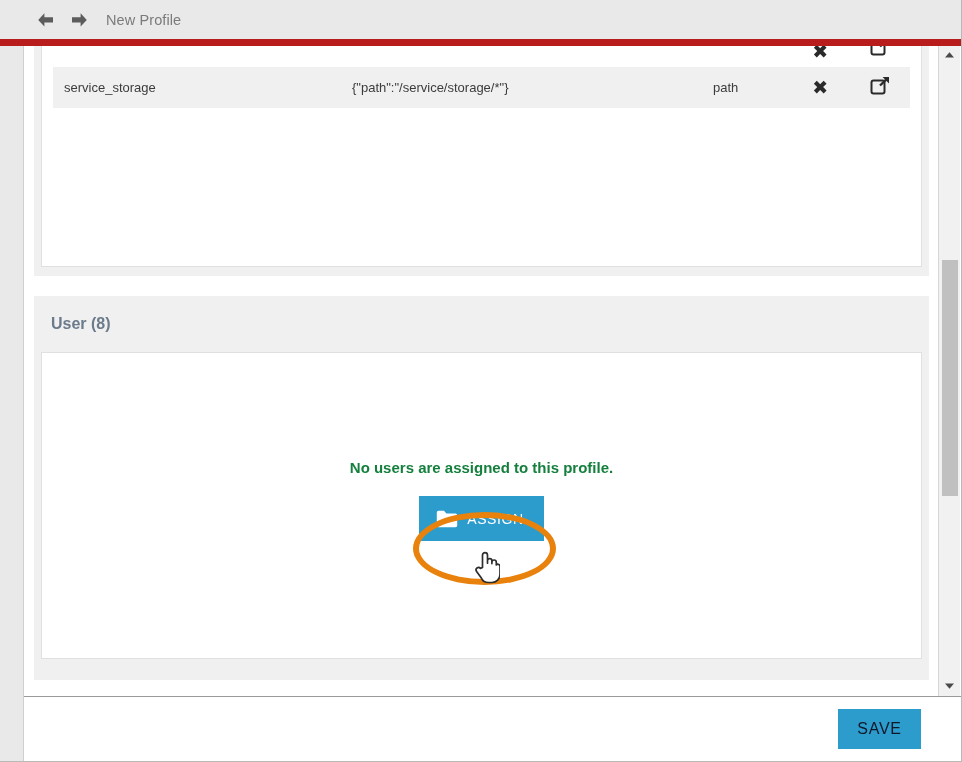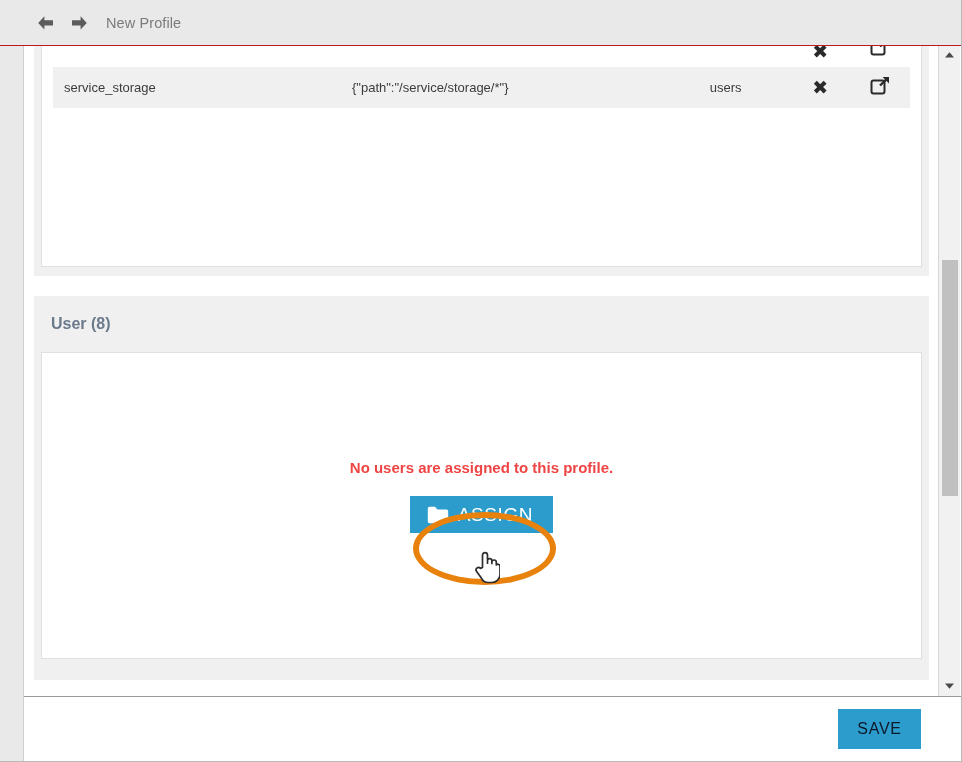--- a/index.html
+++ b/index.html
@@ -25,21 +25,21 @@
     overflow: hidden;
   }
 
   
   .topbar {
     position: absolute;
     left: 0; top: 0;
     width: 962px;
     height: 46px;
     background: #e9e9e9;
-    border-bottom: 1px solid #b91c1c;
+    border-bottom: 7px solid #b91c1c;
     box-sizing: border-box;
     display: flex;
     align-items: center;
   }
   .nav-arrow {
     width: 22px;
     height: 22px;
     margin-left: 12px;
     display: flex;
     align-items: center;
@@ -159,32 +159,32 @@
   }
   .empty-wrap {
     position: absolute;
     left: 0; right: 0;
     top: 106px;
     text-align: center;
   }
   .empty-text {
     font-size: 15px;
     font-weight: bold;
-    color: #ef4444;
+    color: #15803d;
   }
   .assign-btn {
     margin-top: 20px;
     display: inline-flex;
     align-items: center;
     gap: 9px;
-    height: 37px;
+    height: 45px;
     padding: 0 20px 0 17px;
     background: #2c9ccc;
     color: #ffffff;
-    font-size: 19px;
+    font-size: 14px;
     letter-spacing: 0.6px;
     border: none;
     cursor: pointer;
     font-family: "Liberation Sans", sans-serif;
     vertical-align: middle;
   }
   .folder-icon { display: block; }
 
   
   .vscroll {
@@ -306,21 +306,21 @@
                 <rect x="2.5" y="5.5" width="13" height="13" rx="2" fill="none" stroke="#2a2a2a" stroke-width="2"></rect>
                 <path d="M11 10.5 L19 2.8" stroke="#2a2a2a" stroke-width="2.4" fill="none"></path>
                 <path d="M13.6 2 L20 2 L20 8.4 Z" fill="#2a2a2a"></path>
               </svg>
             </div>
           </div>
 
           <div class="trow alt">
             <div class="c-name">service_storage</div>
             <div class="c-value">{"path":"/service/storage/*"}</div>
-            <div class="c-flag">users</div>
+            <div class="c-flag">path</div>
             <div class="c-act1">
               <span class="icon-btn x-icon">✖</span>
             </div>
             <div class="c-act2">
               <svg width="22" height="22" viewBox="0 0 22 22">
                 <rect x="2.5" y="5.5" width="13" height="13" rx="2" fill="none" stroke="#2a2a2a" stroke-width="2"></rect>
                 <path d="M11 10.5 L19 2.8" stroke="#2a2a2a" stroke-width="2.4" fill="none"></path>
                 <path d="M13.6 2 L20 2 L20 8.4 Z" fill="#2a2a2a"></path>
               </svg>
             </div>

